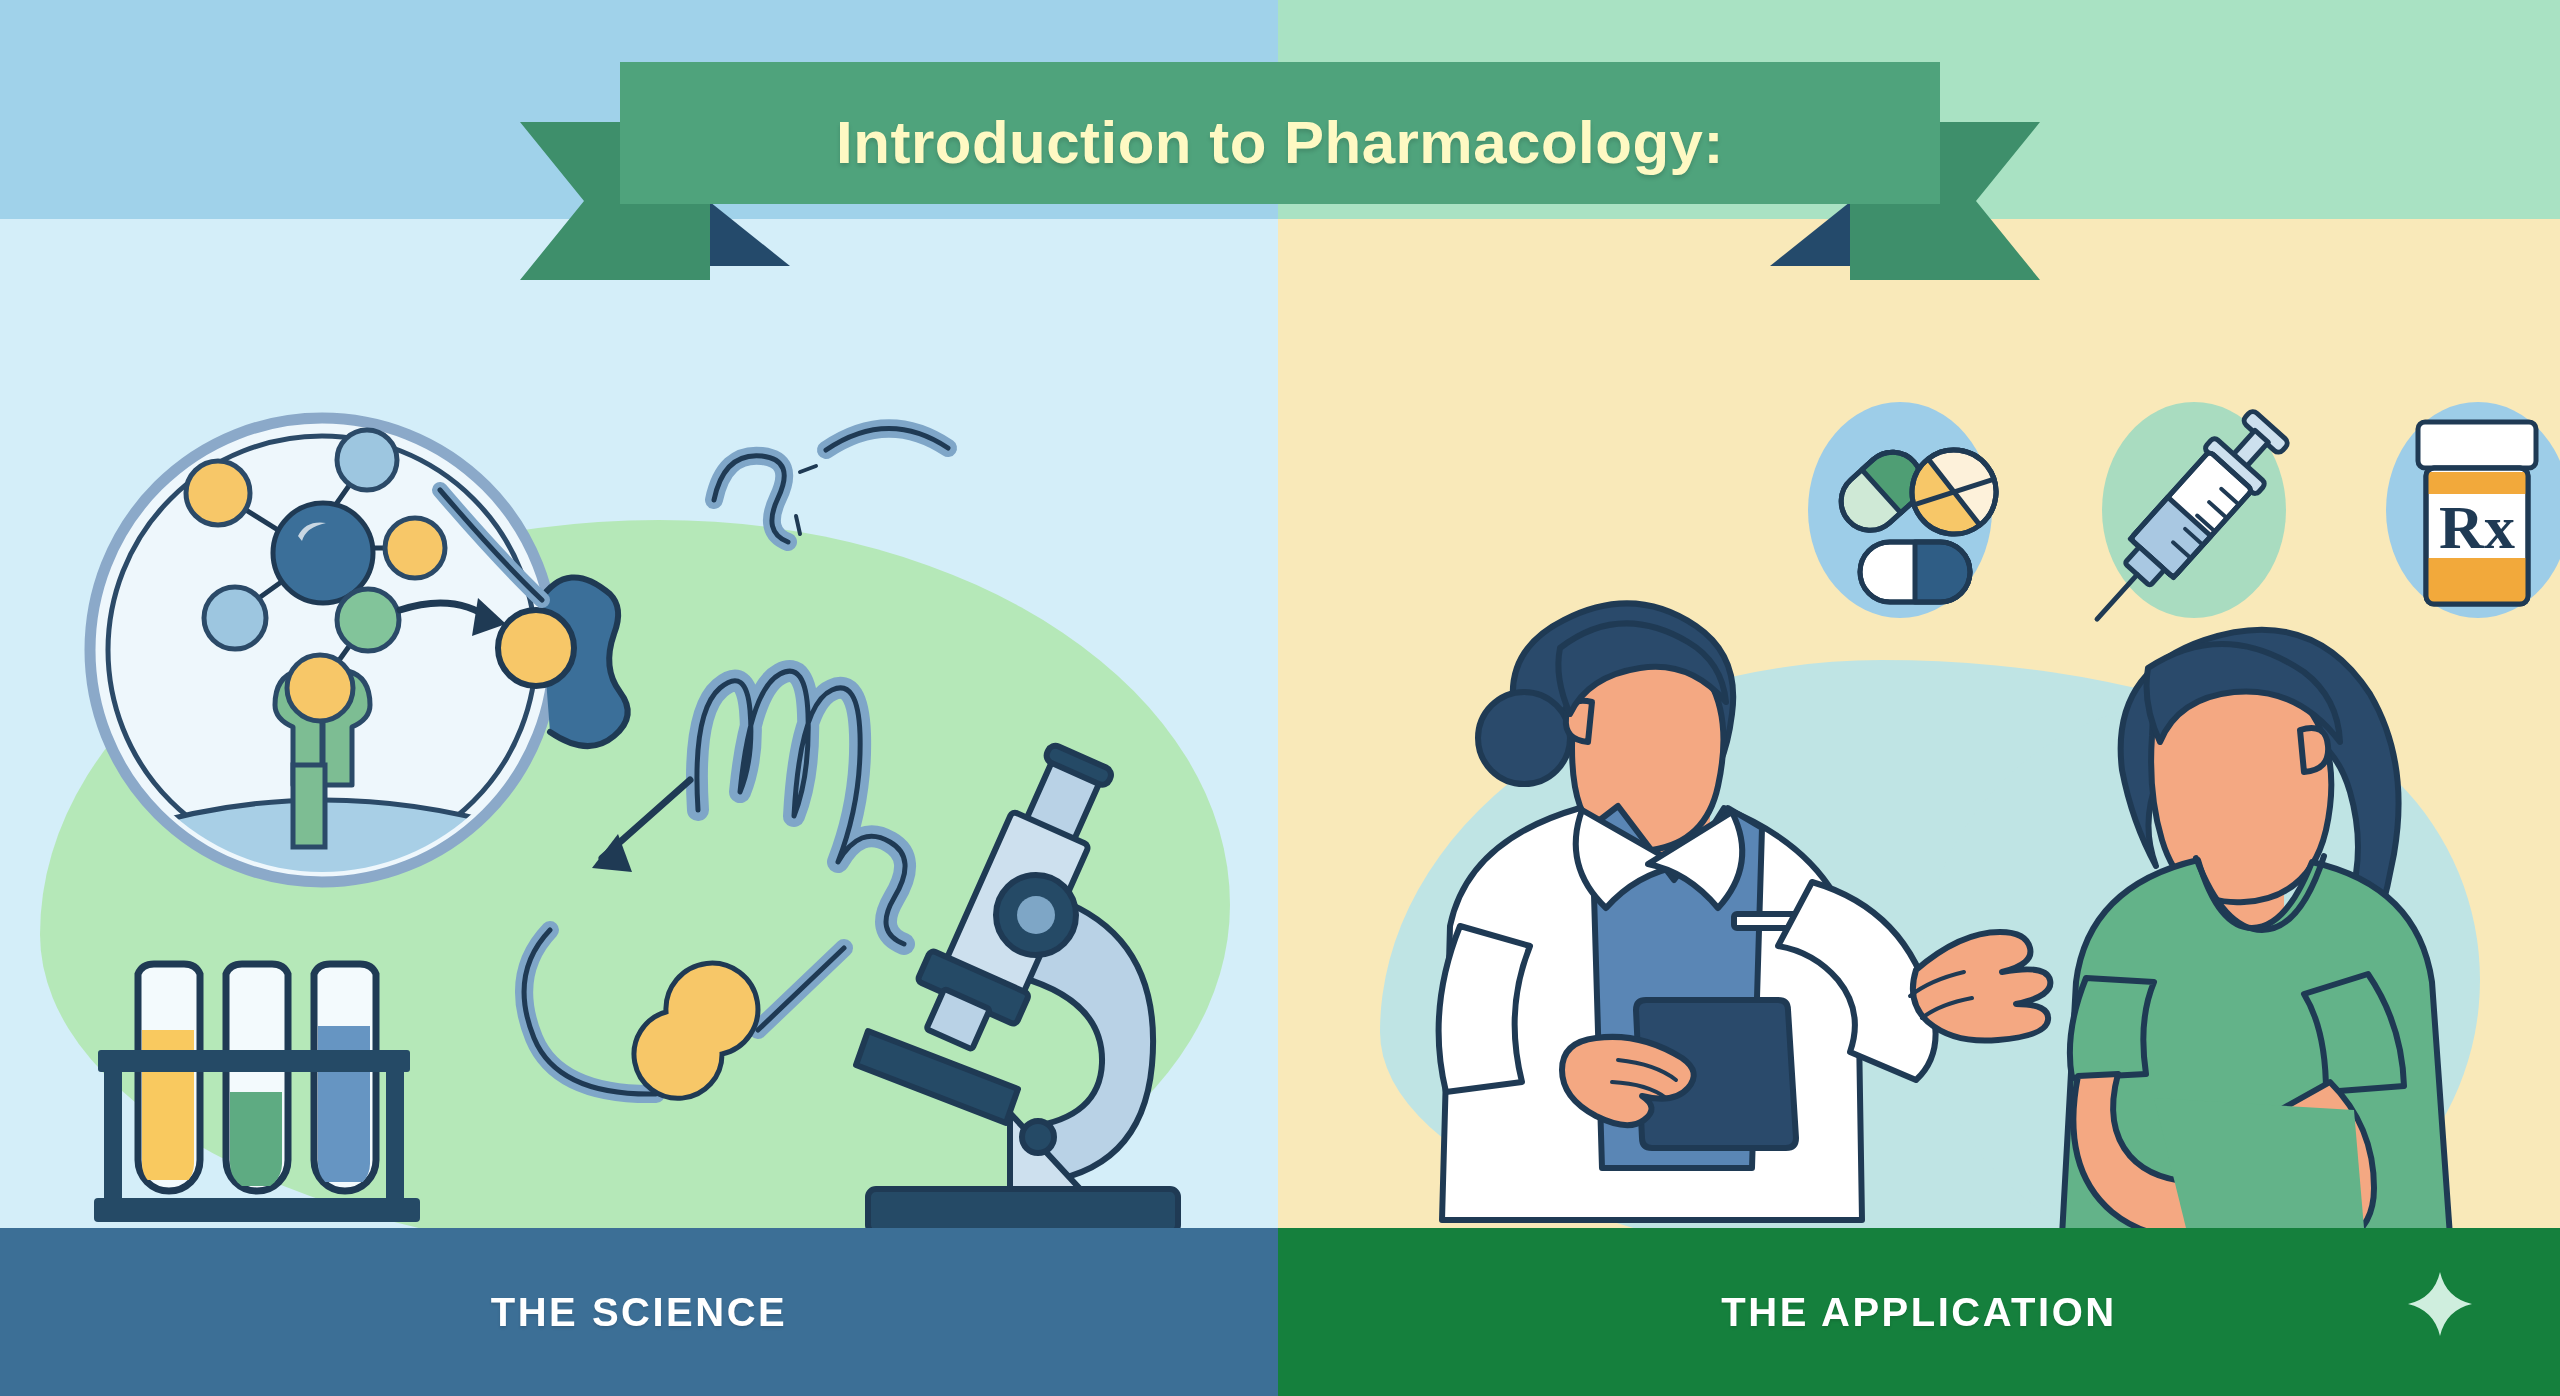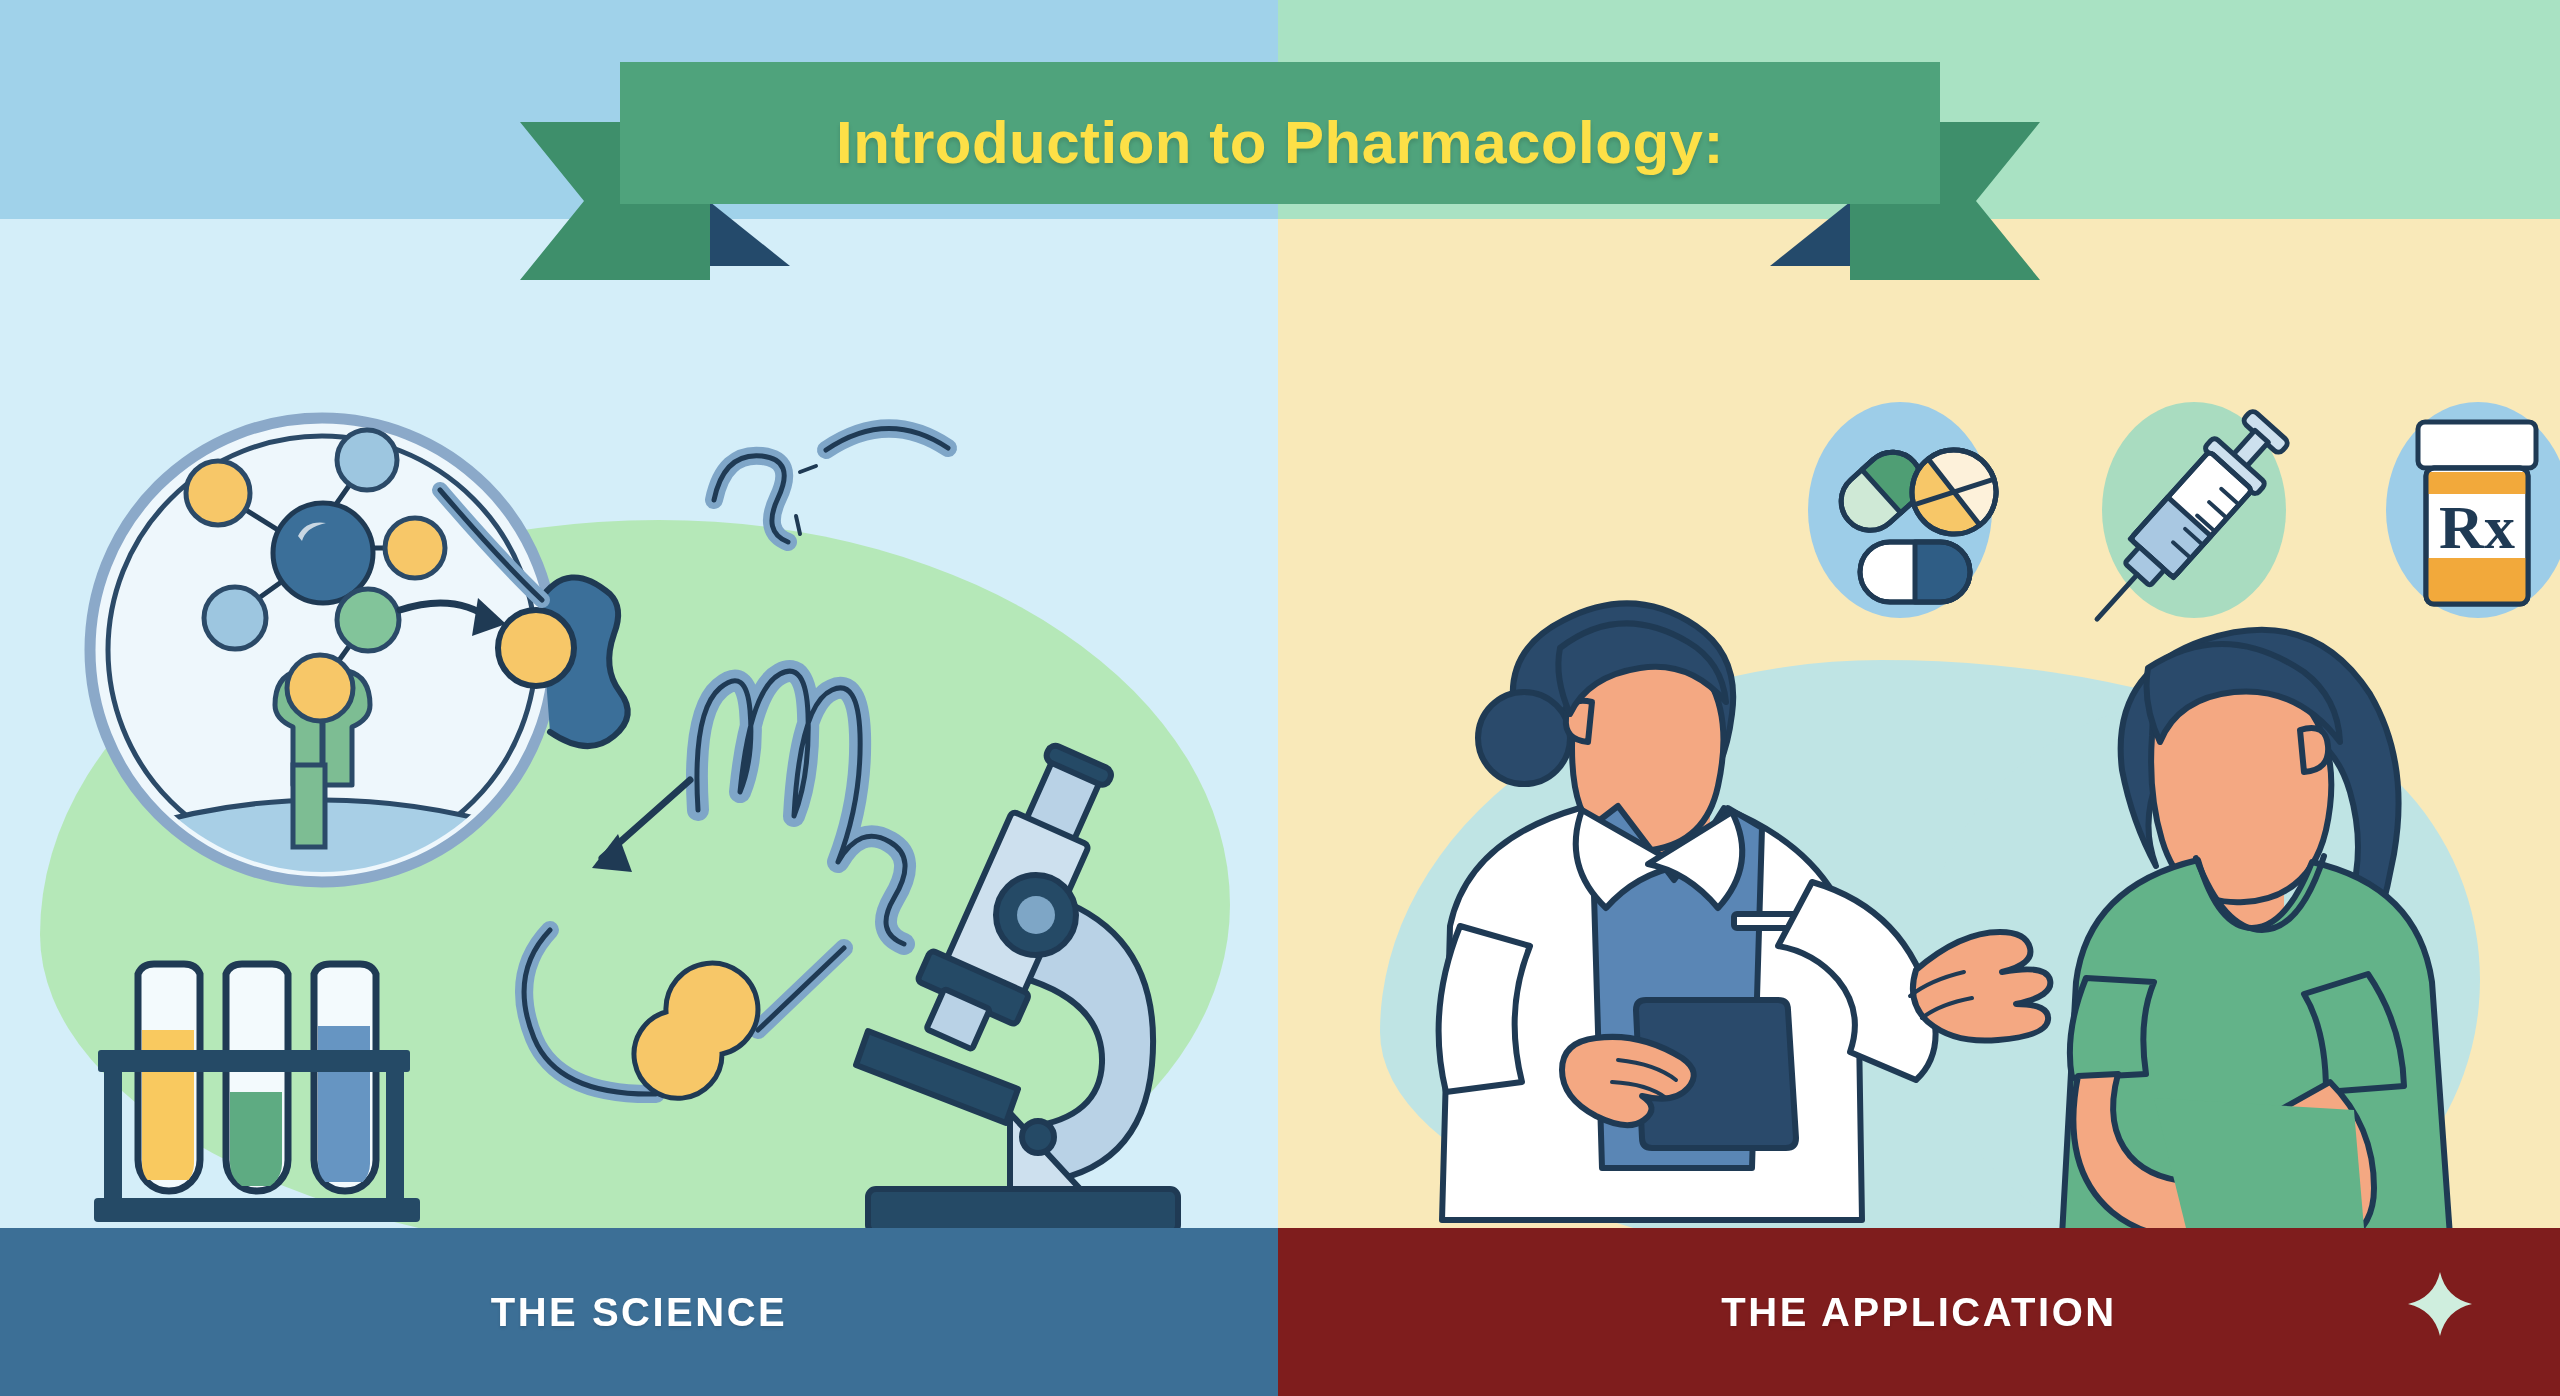--- a/index.html
+++ b/index.html
@@ -27,34 +27,34 @@
     background:#bfe4e4;border-radius:46% 54% 40% 60% / 60% 46% 54% 40%;
   }
   .blob-right2{
     position:absolute;left:1920px;top:700px;width:560px;height:560px;
     background:#bfe4e4;border-radius:50%;
   }
 
   
   .footbar{position:absolute;bottom:0;height:168px;display:flex;align-items:center;justify-content:center;}
   .foot-left{left:0;width:1278px;background:#3c6f96;}
-  .foot-right{left:1278px;width:1282px;background:#7f1d1d;}
+  .foot-right{left:1278px;width:1282px;background:#15803d;}
   .foot-label{
     color:#ffffff;font-size:40px;font-weight:bold;letter-spacing:2.5px;
     text-shadow:0 2px 3px rgba(0,0,0,.12);
   }
   .sparkle{position:absolute;right:88px;bottom:60px;width:64px;height:64px;}
 
   
   .ribbon{position:absolute;left:520px;top:62px;width:1520px;height:160px;}
   .ribbon svg{display:block;}
   .ribbon-title{
     position:absolute;left:0;top:0;width:1520px;height:160px;
     display:flex;align-items:center;justify-content:center;
-    color:#fde047;font-size:60px;font-weight:bold;letter-spacing:.5px;
+    color:#fef9c3;font-size:60px;font-weight:bold;letter-spacing:.5px;
     text-shadow:0 3px 4px rgba(0,0,0,.14);
     white-space:nowrap;
   }
 
   
   .art{position:absolute;}
   .art svg{display:block;overflow:visible;}
 
   .sci-molecule{left:70px;top:370px;}
   .sci-protein{left:500px;top:430px;}

